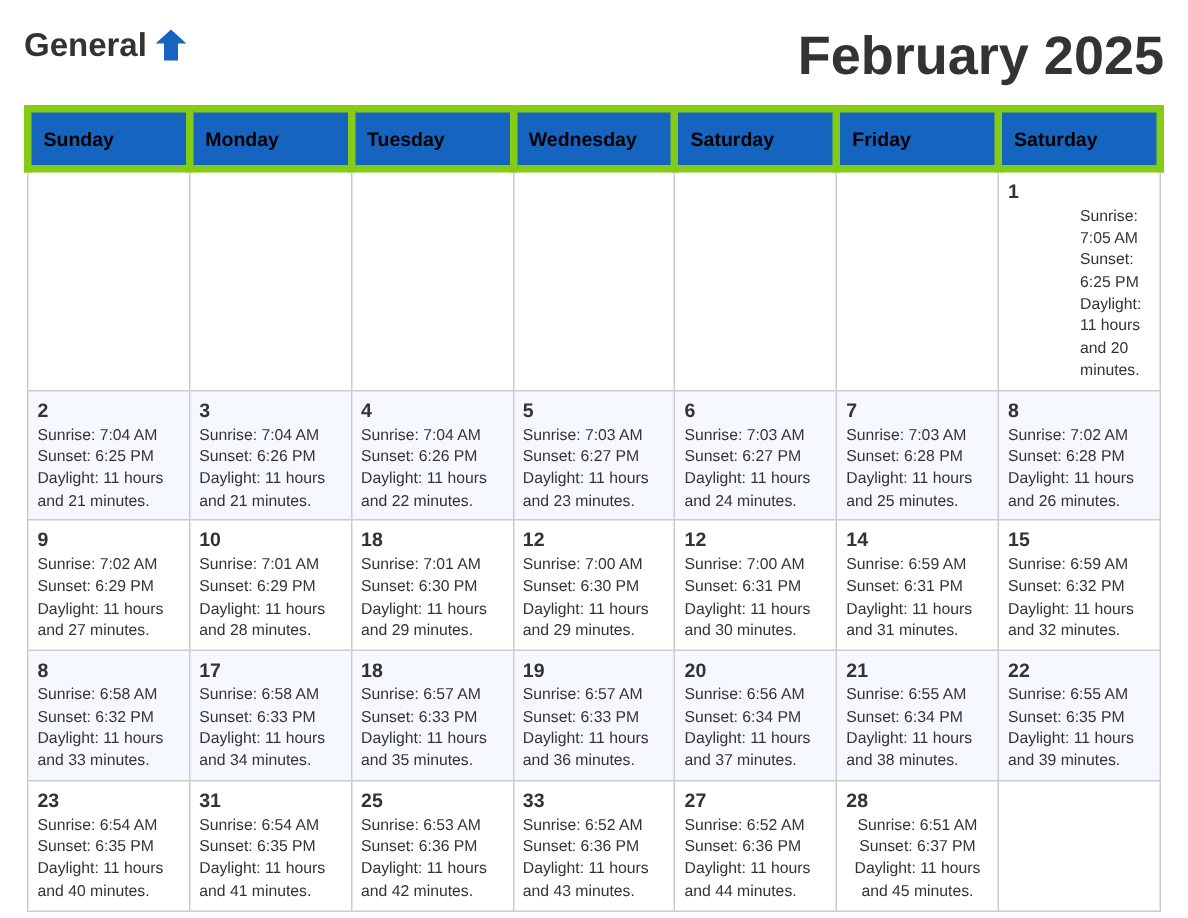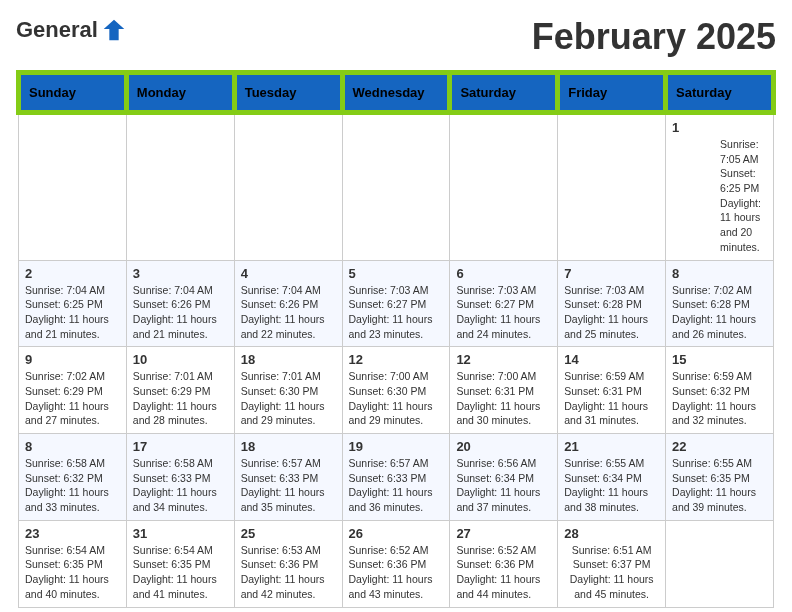--- a/index.html
+++ b/index.html
@@ -298,21 +298,21 @@
 and 41 minutes.</div>
         </td>
         <td>
           <span class="day-num">25</span>
           <div class="day-info" style="white-space: pre-line;">Sunrise: 6:53 AM
 Sunset: 6:36 PM
 Daylight: 11 hours
 and 42 minutes.</div>
         </td>
         <td>
-          <span class="day-num">26</span>
+          <span class="day-num">33</span>
           <div class="day-info" style="white-space: pre-line;">Sunrise: 6:52 AM
 Sunset: 6:36 PM
 Daylight: 11 hours
 and 43 minutes.</div>
         </td>
         <td>
           <span class="day-num">27</span>
           <div class="day-info" style="white-space: pre-line;">Sunrise: 6:52 AM
 Sunset: 6:36 PM
 Daylight: 11 hours

